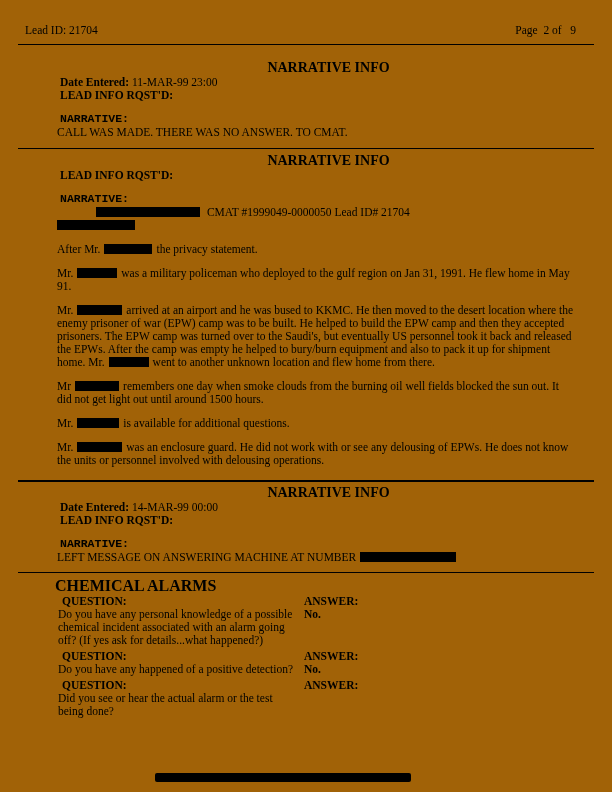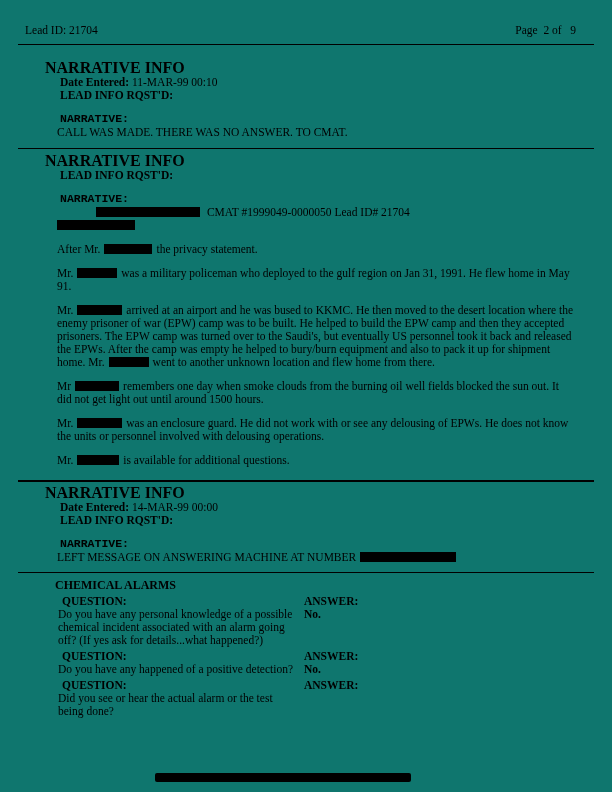--- a/index.html
+++ b/index.html
@@ -1,55 +1,55 @@
 <!DOCTYPE html>
 <html><head>
 <meta charset="utf-8">
 <style>
   html,body { margin:0; padding:0; background:#e9e9e9; }
   .page {
     position:relative;
     width:612px; height:792px;
     margin:0 auto;
-    background:#0f766e;
+    background:#a16207;
     font-family:"Liberation Serif", serif;
     font-size:11.5px;
     color:#000;
     line-height:13px;
     overflow:hidden;
   }
   .hdr {
     display:flex; justify-content:space-between;
     padding:24px 36px 0 25px;
   }
   .hdr .pg { white-space:pre; }
   .rule   { border:none; border-top:1px solid #000; margin:7px 18px 0 18px; }
   .rule-thick { border:none; border-top:2px solid #000; margin:13px 18px 0 18px; }
 
-  .sec-title { font-weight:bold; margin:10px 0 2px 45px; font-size:16px; }
+  .sec-title { font-weight:bold; margin:10px 0 2px 45px; font-size:14px;text-align:center; }
   .kv { margin-left:60px; }
   .b  { font-weight:bold; }
   .narr-label { margin-top:10px;font-family:Liberation Mono, monospace; }
   .narr-body  { margin:1px 37px 0 57px; width:518px; }
   .narr-body p { margin:11px 0 0 0; }
   .narr-body p.first { margin-top:0;padding-left:39px; }
 
   .rd {
     display:inline-block;
     background:#000;
     height:10px;
     vertical-align:-1px;
     margin:0 4px;
   }
   .rd.tight-l { margin-left:0; }
   .rd.tight-r { margin-right:0; }
 
   
   .chem { margin:6px 40px 0 55px; }
-  .chem-title { font-weight:bold; font-size:12px; margin-bottom:0; }
+  .chem-title { font-weight:bold; font-size:16px; margin-bottom:0; }
   .qa-row { display:flex; }
   .qa-left  { flex:0 0 249px; }
   .qa-right { flex:1; }
   .qa-labels { margin-top:3px;justify-content:space-between; }
   .qa-labels .lbl { font-weight:bold; margin-left:7px; }
   .q-text { width:240px; margin-left:3px; }
   .a-text { margin-left:0;font-weight:bold; }
 
   .footer-redact {
     position:absolute;
@@ -67,21 +67,21 @@
   <div class="hdr">
     <span>Lead ID: 21704</span>
     <span class="pg">Page  2 of   9</span>
   </div>
   <hr class="rule">
 
   <div style="margin-top:16px;">
     <div class="sec-title">NARRATIVE INFO</div>
     <div class="kv">
       <span class="b">Date Entered:</span>
-      <span>11-MAR-99 00:10</span>
+      <span>11-MAR-99 23:00</span>
     </div>
     <div class="kv b">LEAD INFO RQST'D:</div>
     <div class="kv b narr-label">NARRATIVE:</div>
     <div class="narr-body">CALL WAS MADE.  THERE WAS NO ANSWER.  TO CMAT.</div>
   </div>
   <hr class="rule" style="margin-top:9px;">
 
   <div>
     <div class="sec-title" style="margin-top:5px;">NARRATIVE INFO</div>
     <div class="kv b">LEAD INFO RQST'D:</div>
@@ -101,24 +101,24 @@
       <p>
         <span>Mr.</span><span class="rd" style="width:40px"></span><span>was a military policeman who deployed to the gulf region on Jan 31, 1991.  He flew home in May 91.</span>
       </p>
       <p>
         <span>Mr.</span><span class="rd" style="width:45px"></span><span>arrived at an airport and he was bused to KKMC.  He then moved to the desert location where the enemy prisoner of war (EPW) camp was to be built.  He helped to build the EPW camp and then they accepted prisoners.  The EPW camp was turned over to the Saudi's, but eventually US personnel took it back and released the EPWs.  After the camp was empty he helped to bury/burn equipment and also to pack it up for shipment home.  Mr.</span><span class="rd" style="width:40px"></span><span>went to another unknown location and flew home from there.</span>
       </p>
       <p>
         <span>Mr</span><span class="rd" style="width:44px"></span><span>remembers one day when smoke clouds from the burning oil well fields blocked the sun out.  It did not get light out until around 1500 hours.</span>
       </p>
       <p>
-        <span>Mr.</span><span class="rd" style="width:45px"></span><span>was an enclosure guard.  He did not work with or see any delousing of EPWs.  He does not know the units or personnel involved with delousing operations.</span>
+        <span>Mr.</span><span class="rd" style="width:42px"></span><span>is available for additional questions.</span>
       </p>
       <p>
-        <span>Mr.</span><span class="rd" style="width:42px"></span><span>is available for additional questions.</span>
+        <span>Mr.</span><span class="rd" style="width:45px"></span><span>was an enclosure guard.  He did not work with or see any delousing of EPWs.  He does not know the units or personnel involved with delousing operations.</span>
       </p>
     </div>
   </div>
   <hr class="rule-thick">
 
   <div>
     <div class="sec-title" style="margin-top:4px;">NARRATIVE INFO</div>
     <div class="kv">
       <span class="b">Date Entered:</span>
       <span>14-MAR-99 00:00</span>

